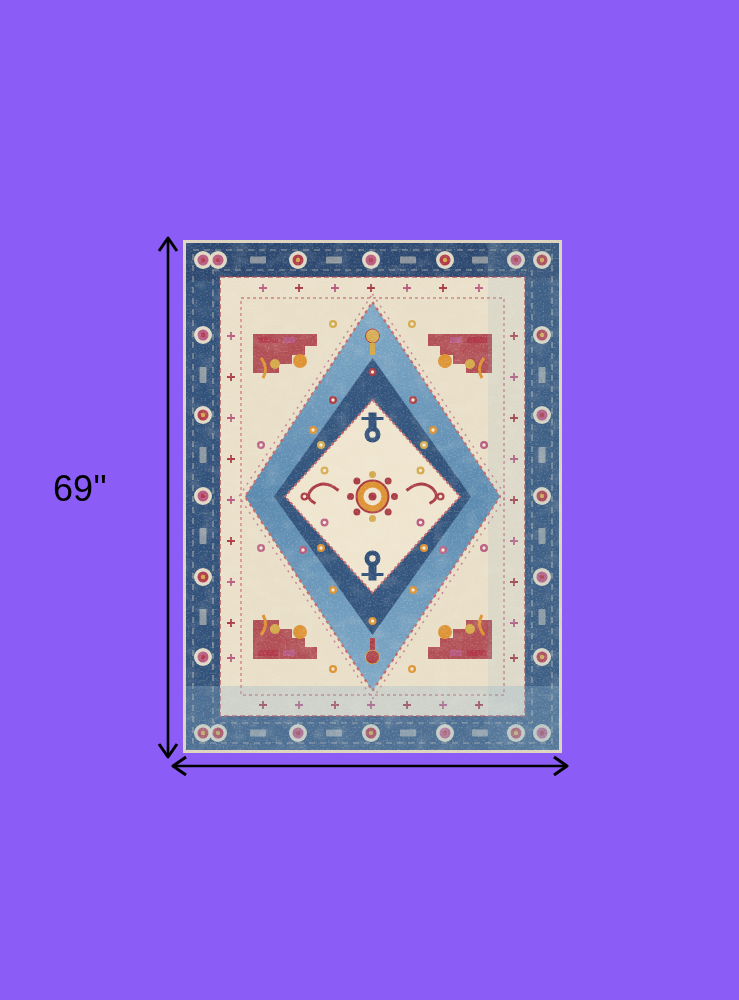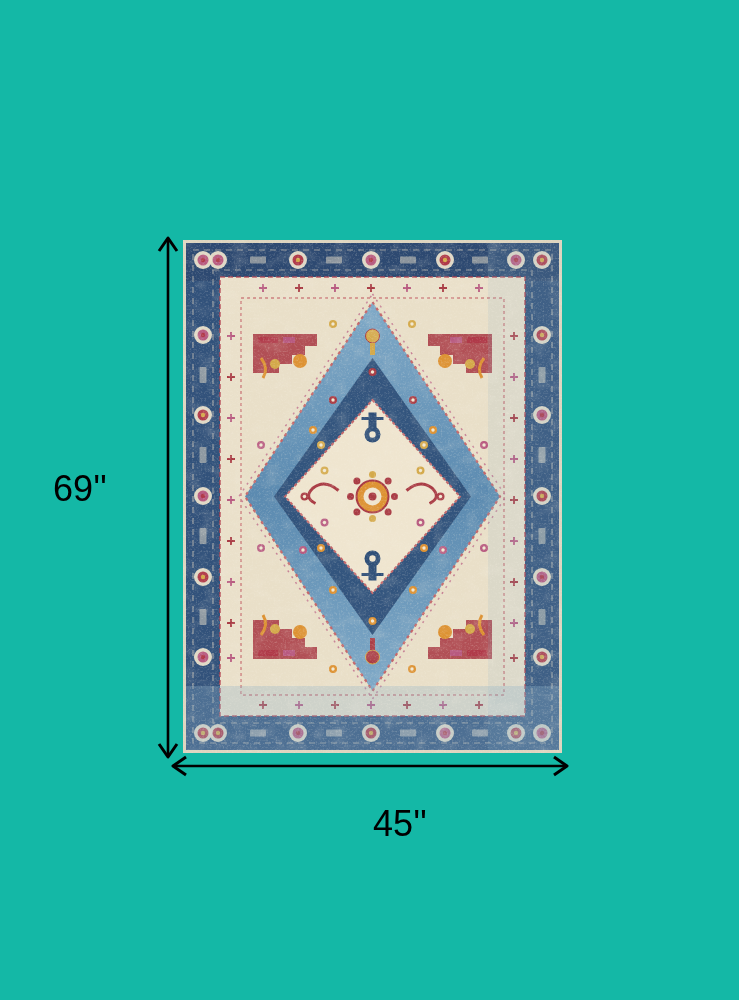--- a/index.html
+++ b/index.html
@@ -1,16 +1,16 @@
 <!DOCTYPE html>
 <html style="--edge-cream: #ddd4bf; --border-navy: #32527b; --border-navy-dark: #273f66; --ivory: #eae0ca; --field-cream: #e9dfc8; --light-blue: #7fa9c7; --medium-blue: #5b8ab0; --diamond-navy: #2f4f78; --medallion-cream: #efe5cf; --red: #a93b44; --crimson: #b03a49; --orange: #dd9233; --gold: #d4a94a; --magenta: #b85a80; --rose-line: #c4666a; --wash-blue: #8fb3cb; --arrow-color: #000000; --label-color: #000000;"><head>
 <meta charset="utf-8">
 <style>
   html,body{margin:0;padding:0;background:#ffffff;}
-  .stage{position:relative;width:739px;height:1000px;background:#14b8a6;overflow:hidden;
+  .stage{position:relative;width:739px;height:1000px;background:#8b5cf6;overflow:hidden;
          font-family:"Liberation Sans",sans-serif;margin:0 auto;}
   .rug{position:absolute;left:183px;top:240px;width:379px;height:513px;margin:0;}
   .rug svg{display:block;width:100%;height:100%;}
   .v-arrow{position:absolute;left:155px;top:235px;width:26px;height:525px;}
   .h-arrow{position:absolute;left:170px;top:753px;width:400px;height:26px;}
   .dim-label{position:absolute;width:104px;text-align:center;font-size:36px;line-height:40px;
              color:var(--label-color,#000);letter-spacing:0px;}
   .dim-label.height{left:28px;top:469px;}
   .dim-label.width{left:348px;top:804px;}
   .arrow-stroke{stroke:var(--arrow-color,#000);fill:none;}
@@ -252,15 +252,14 @@
     <path class="arrow-stroke" d="M4 509 L13 522 L22 509" stroke-width="3" stroke-linejoin="round"></path>
   </svg>
 
   <svg class="h-arrow" viewBox="0 0 400 26" aria-hidden="true">
     <line class="arrow-stroke" x1="4" y1="13" x2="396" y2="13" stroke-width="2.6"></line>
     <path class="arrow-stroke" d="M16 4 L3 13 L16 22" stroke-width="3" stroke-linejoin="round"></path>
     <path class="arrow-stroke" d="M384 4 L397 13 L384 22" stroke-width="3" stroke-linejoin="round"></path>
   </svg>
 
   <div class="dim-label height">69''</div>
-  <div class="dim-label width">45''</div>
 
 </div>
 
 </body></html>

